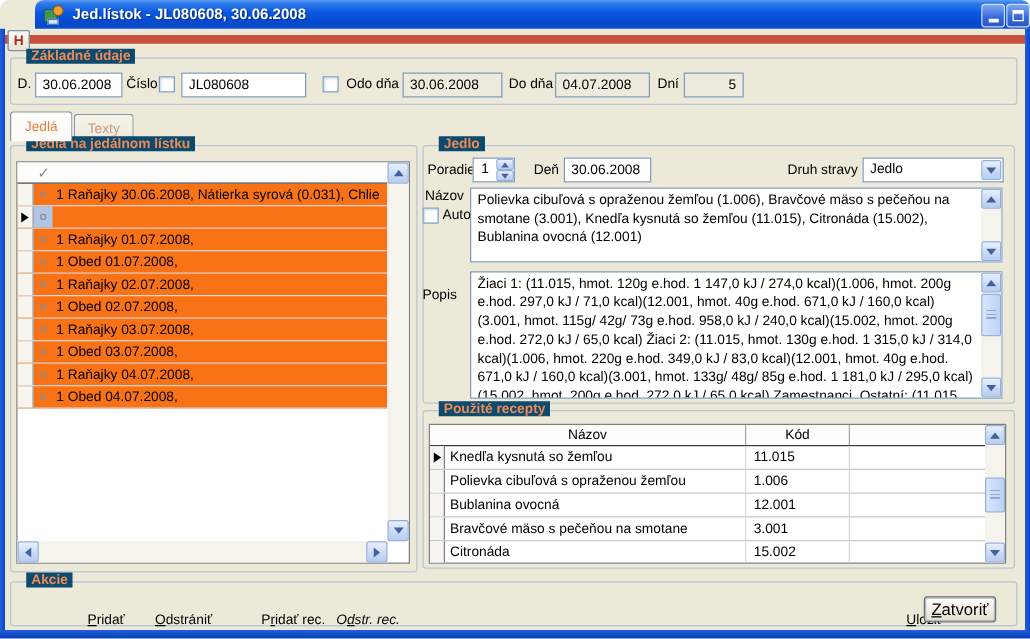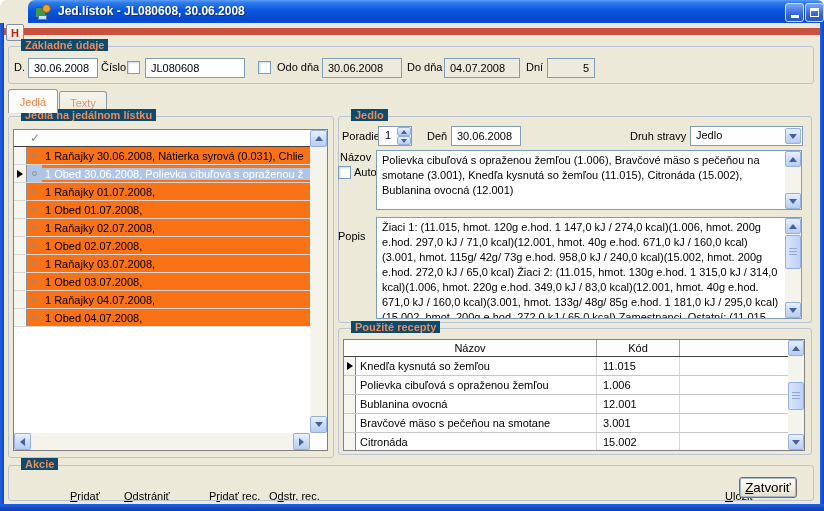--- a/index.html
+++ b/index.html
@@ -192,21 +192,20 @@
           </div>
           <div class="ltx">1 Raňajky 30.06.2008, Nátierka syrová (0.031), Chlie</div>
         </div>
         <div class="lrow sel">
           <div class="lind">
             <span class="arr-right"></span>
           </div>
           <div class="lbul">
             <span class="dot"></span>
           </div>
-          <div class="ltx">1 Obed 30.06.2008, Polievka cibuľová s opraženou ž</div>
         </div>
         <div class="lrow">
           <div class="lind"></div>
           <div class="lbul">
             <span class="dot"></span>
           </div>
           <div class="ltx">1 Raňajky 01.07.2008,</div>
         </div>
         <div class="lrow">
           <div class="lind"></div>
@@ -391,18 +390,18 @@
           <span class="tri-down"></span>
         </div>
     </div>
   </div>
 
   <div class="gb" style="left:8px; top:465px; width:806px; height:36px;">
     <span class="legend">Akcie</span>
     <span class="alink" style="left:20px;"><u>P</u>ridať</span>
     <span class="alink" style="left:74px;"><u>O</u>dstrániť</span>
     <span class="alink" style="left:159px;">P<u>r</u>idať rec.</span>
-    <span class="alink" style="left:219px;">O<u>d</u>str. rec.</span>
+    <span class="alink" style="left:219px;font-style:italic;">O<u>d</u>str. rec.</span>
     <span class="alink" style="left:675px;"><u>U</u>ložiť</span>
     <button class="btn" style="left:730px; top:11px; width:58px; height:21px;"><u>Z</u>atvoriť</button>
   </div>
 
 </div>
 
 </body></html>

